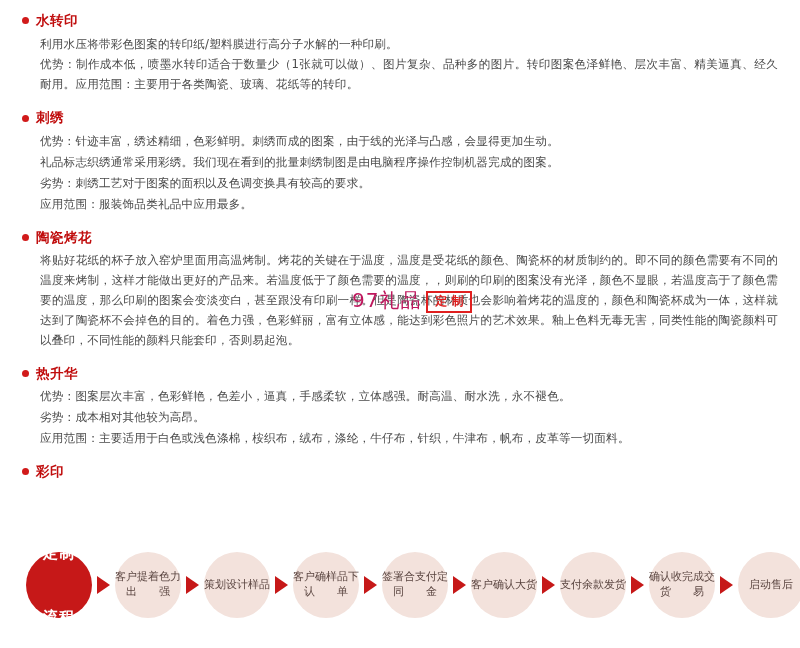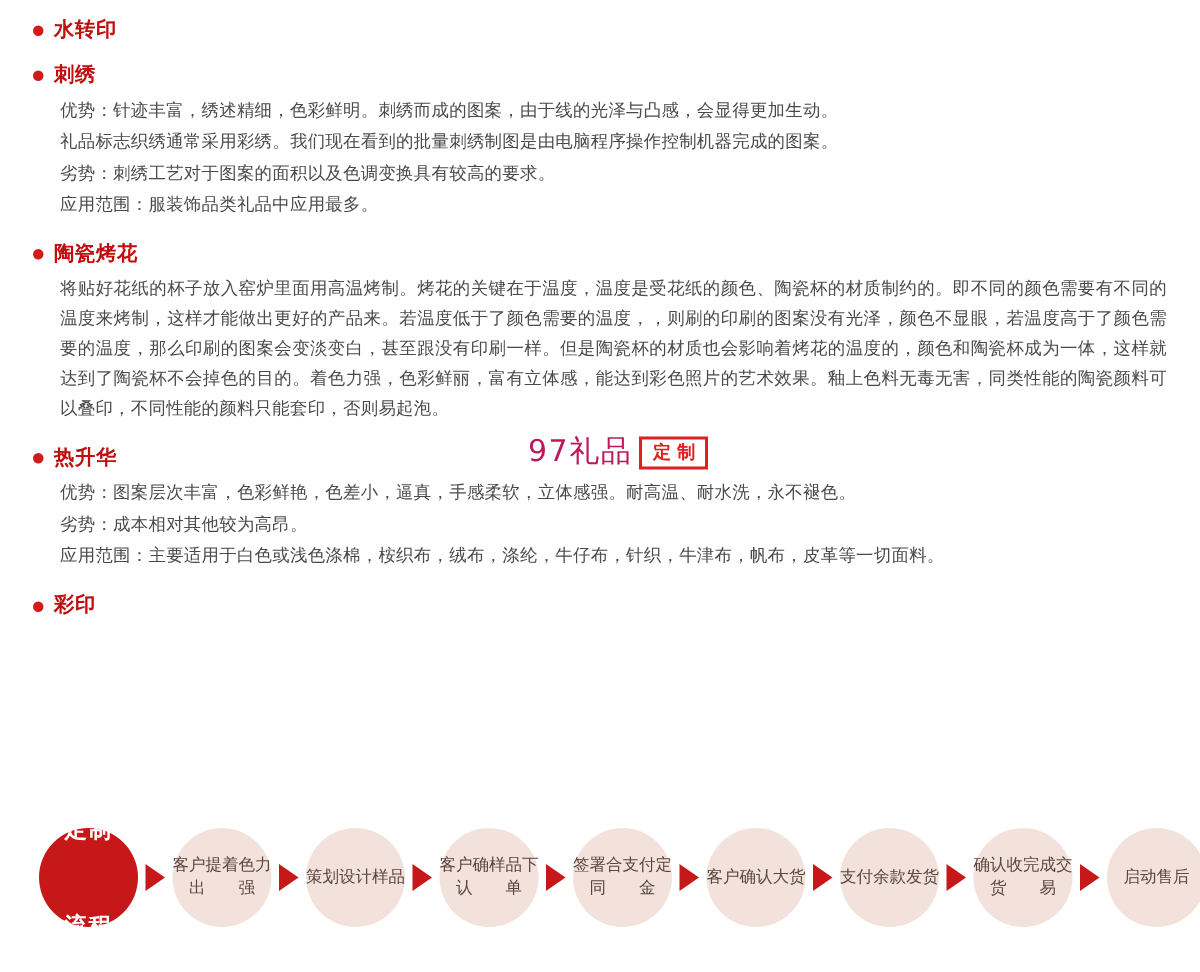--- a/index.html
+++ b/index.html
@@ -148,20 +148,24 @@
 </head>
 <body>
 
 <div class="page">
 
   <div class="section">
     <div class="sec-head">
       <span class="bullet"></span>
       <span class="sec-title">水转印</span>
     </div>
+    <div class="sec-body">
+      <div class="para">利用水压将带彩色图案的转印纸/塑料膜进行高分子水解的一种印刷。</div>
+      <div class="para">优势：制作成本低，喷墨水转印适合于数量少（1张就可以做）、图片复杂、品种多的图片。转印图案色泽鲜艳、层次丰富、精美逼真、经久耐用。应用范围：主要用于各类陶瓷、玻璃、花纸等的转印。</div>
+    </div>
   </div>
 
   <div class="section">
     <div class="sec-head">
       <span class="bullet"></span>
       <span class="sec-title">刺绣</span>
     </div>
     <div class="sec-body">
       <div class="para">优势：针迹丰富，绣述精细，色彩鲜明。刺绣而成的图案，由于线的光泽与凸感，会显得更加生动。</div>
       <div class="para">礼品标志织绣通常采用彩绣。我们现在看到的批量刺绣制图是由电脑程序操作控制机器完成的图案。</div>

